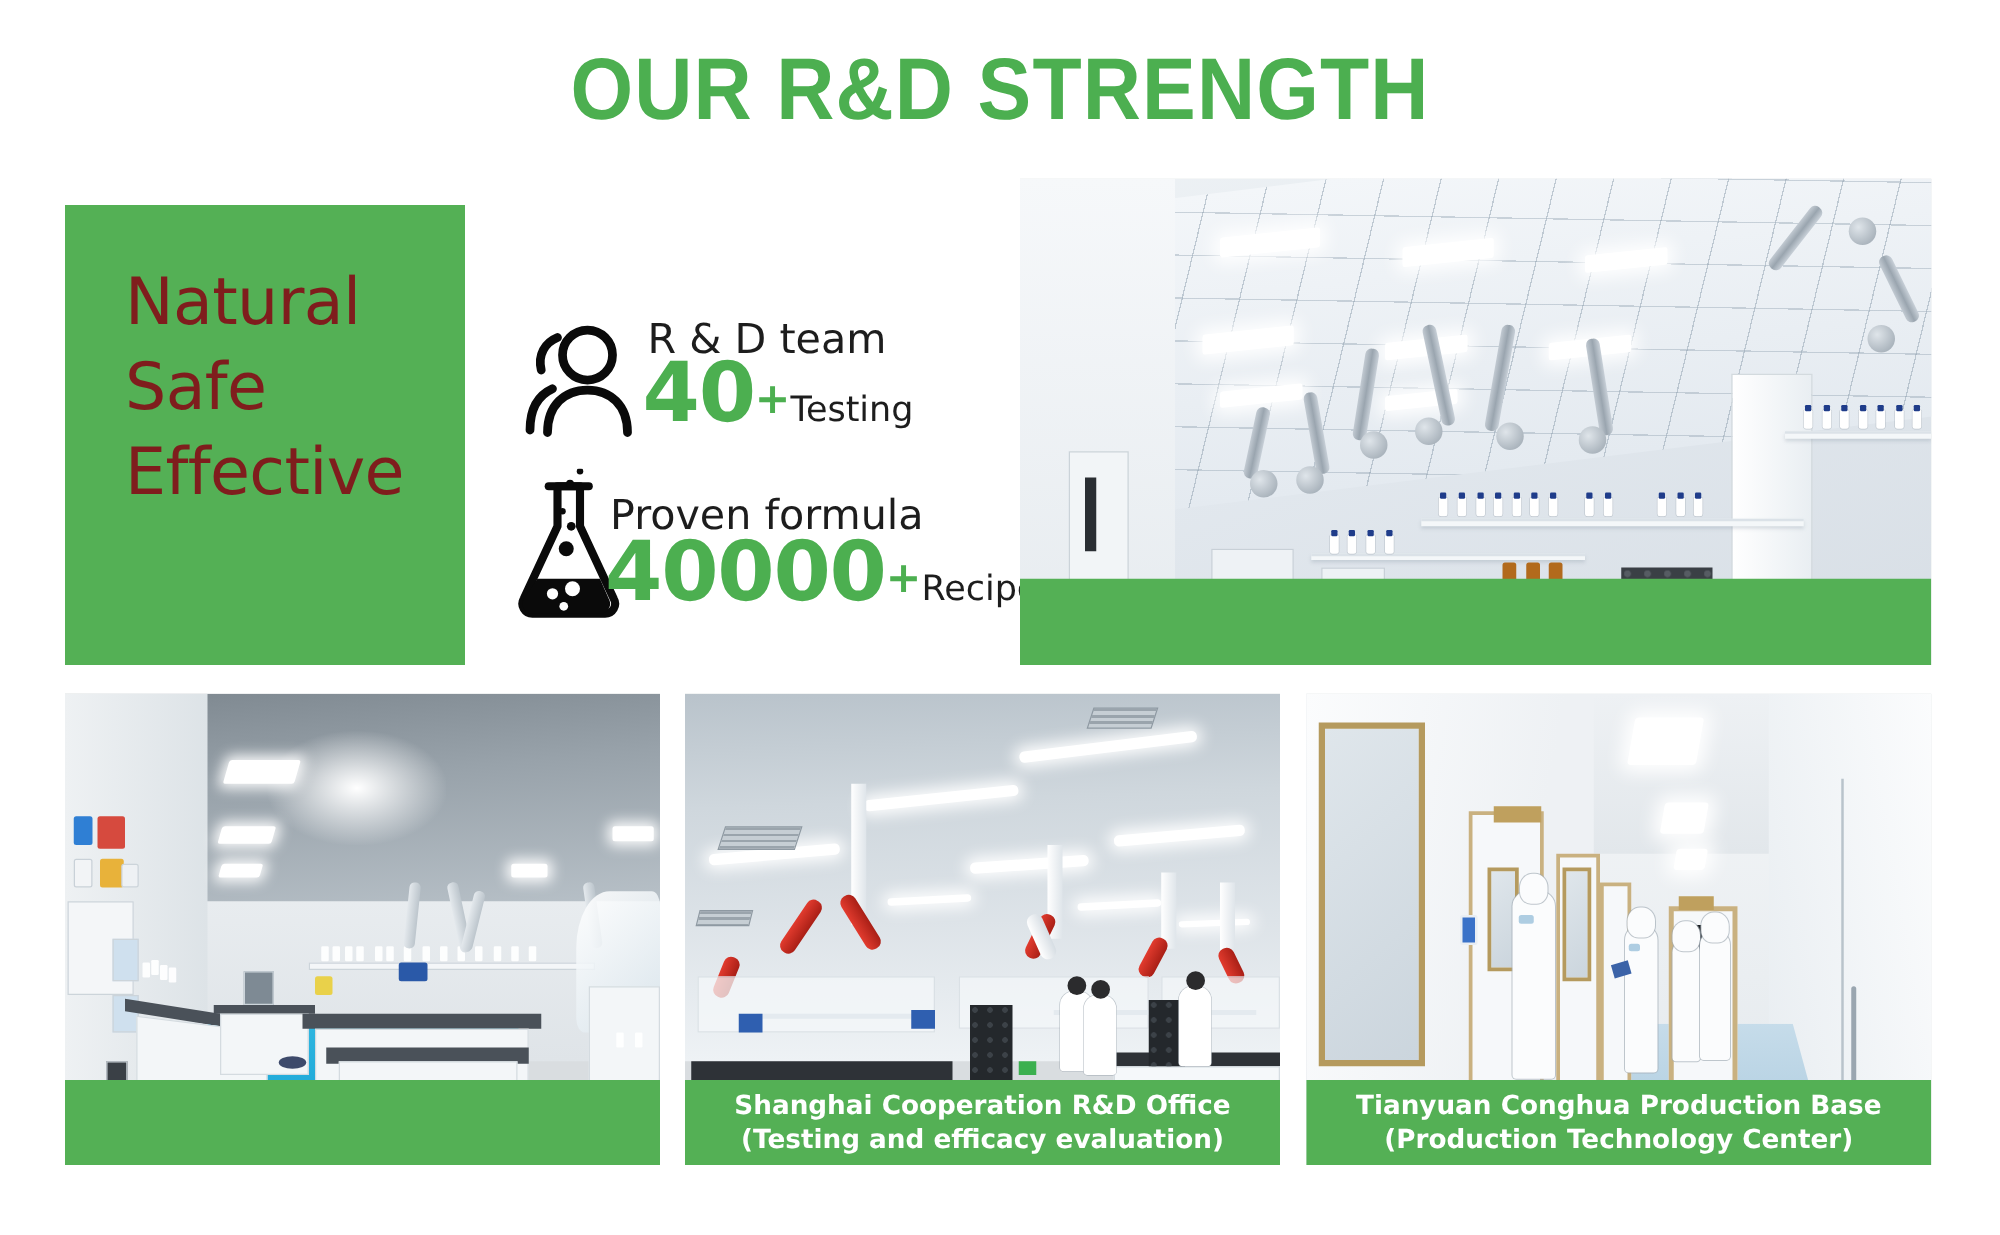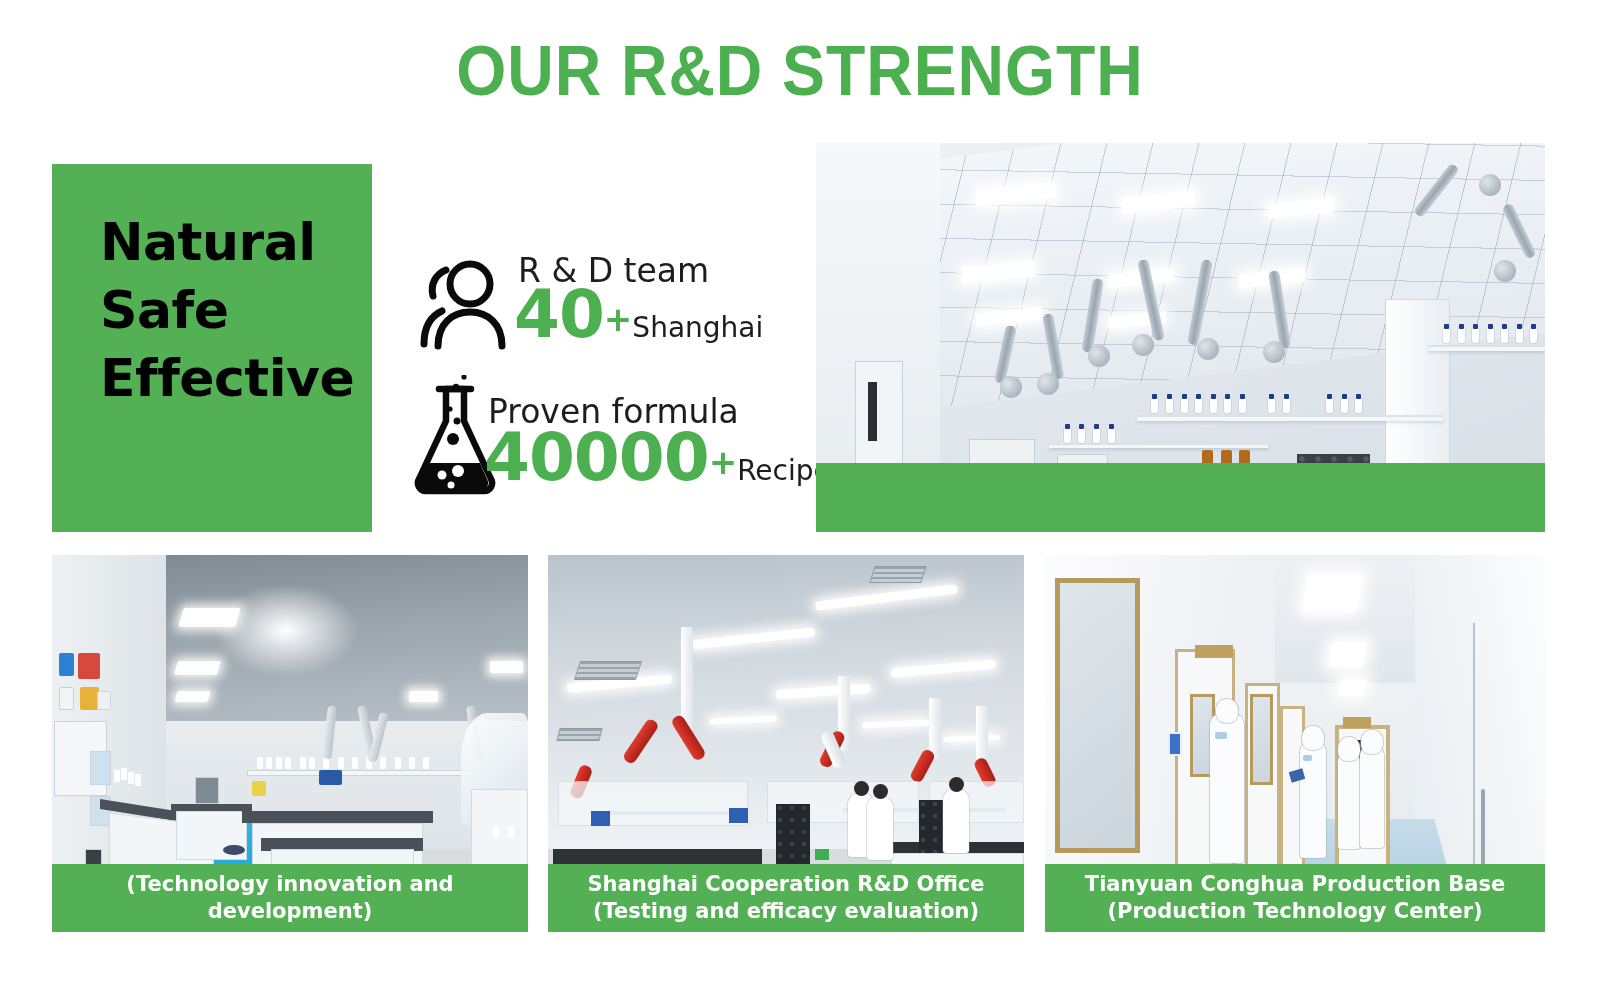--- a/index.html
+++ b/index.html
@@ -27,23 +27,23 @@
   
   .slogan-panel {
     position: absolute; left: 52px; top: 164px;
     width: 320px; height: 368px;
     background: #54b055;
   }
   .slogan-list {
     position: absolute; left: 48px; top: 44px; right: 10px;
   }
   .slogan-line {
-    color: #000000;
+    color: #7f1d1d;
     font-family: "DejaVu Sans", sans-serif;
-    font-weight: bold;
+    font-weight: normal;
     font-size: 52px;
     line-height: 68px;
     letter-spacing: -0.5px;
     white-space: nowrap;
   }
 
   
   .stats { position: absolute; left: 400px; top: 248px; width: 400px; }
   .stat { position: relative; }
   .stat-1 { height: 115px; }
@@ -210,21 +210,21 @@
           <g fill="none" stroke="#0a0a0a" stroke-width="7" stroke-linecap="round" stroke-linejoin="round">
             <circle cx="58" cy="26" r="20"></circle>
             <path d="M26 88 C26 66 40 54 58 54 C76 54 90 66 90 88"></path>
             <path d="M34 12 C24 16 18 26 21 38"></path>
             <path d="M12 86 C12 68 19 58 30 53"></path>
           </g>
         </svg>
       </span>
       <span class="stat-text stat-caption" style="left:118px; top:6px;">R &amp; D team</span>
       <span class="stat-text" style="left:114px; top:34px; white-space:nowrap;">
-        <span class="stat-number">40</span><span class="stat-plus">+</span><span class="stat-unit">Shanghai</span>
+        <span class="stat-number">40</span><span class="stat-plus">+</span><span class="stat-unit">Testing</span>
       </span>
     </div>
 
     <div class="stat stat-2">
       <span class="stat-icon" style="left:6px; top:0px;">
         <svg width="108" height="124" viewBox="0 0 108 124">
           <g stroke="#0a0a0a" stroke-width="6.5" fill="none" stroke-linejoin="round" stroke-linecap="round">
             <path d="M40 14 L40 46 L13 104 a8 8 0 0 0 7 12 L78 116 a8 8 0 0 0 7 -12 L58 46 L58 14 Z"></path>
             <line x1="33" y1="14" x2="65" y2="14"></line>
           </g>
@@ -393,21 +393,20 @@
 
       <div class="bl-benchbody" style="right:0%; top:62%; width:12%; height:36%;"></div>
       <div class="bl-glassware" style="right:3%; top:72%;"></div>
       <div class="bl-glassware" style="right:6%; top:72%;"></div>
       <div class="bl-glassware" style="right:3%; top:82%;"></div>
       <div class="bl-glassware" style="right:6%; top:82%;"></div>
 
       <div class="bl-stool" style="left:36%; top:77%;"></div>
     </div>
     <div class="caption-bar">
-      <span class="l2">(Technology innovation and development)</span>
     </div>
   </div>
 
   <div class="card" id="card-br">
     <div class="photo">
       <div class="br-bg"></div>
       <div class="br-ceil"></div>
       <div class="br-lwall"></div>
       <div class="br-rwall"></div>
       <div class="br-floor"></div>

